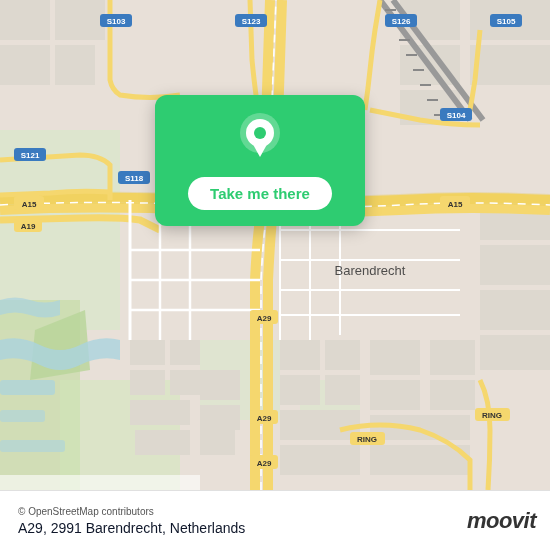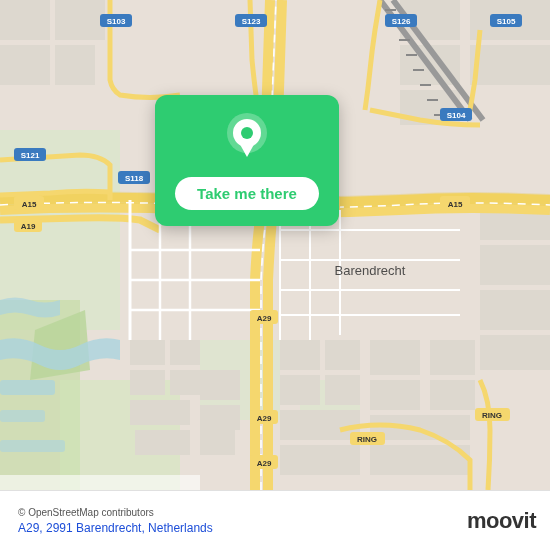--- a/index.html
+++ b/index.html
@@ -23,21 +23,21 @@
     #map-svg {
       width: 100%;
       height: 100%;
     }
 
     
     #location-card {
       position: absolute;
       top: 95px;
       left: 155px;
-      width: 184px;
+      width: 210px;
       background: #2ecc71;
       border-radius: 12px;
       display: flex;
       flex-direction: column;
       align-items: center;
       padding: 18px 20px 16px;
       box-shadow: 0 4px 16px rgba(0,0,0,0.25);
     }
 
     #pin-icon {
@@ -73,30 +73,31 @@
       display: flex;
       flex-direction: column;
     }
 
     #osm-credit {
       font-size: 10px;
       color: #555;
     }
 
     #location-label {
-      font-size: 12px;
-      color: #1d4ed8;
+      font-size: 14px;
+      color: #0f172a;
       font-weight: 500;
       margin-top: 3px;
     }
 
     #moovit-logo {
       display: flex;
       align-items: center;
       gap: 4px;
+      font-style: italic;
     }
 
     #moovit-text {
       font-size: 22px;
       font-weight: 700;
       color: #333;
       letter-spacing: -0.5px;
     }
   </style>
 </head>

